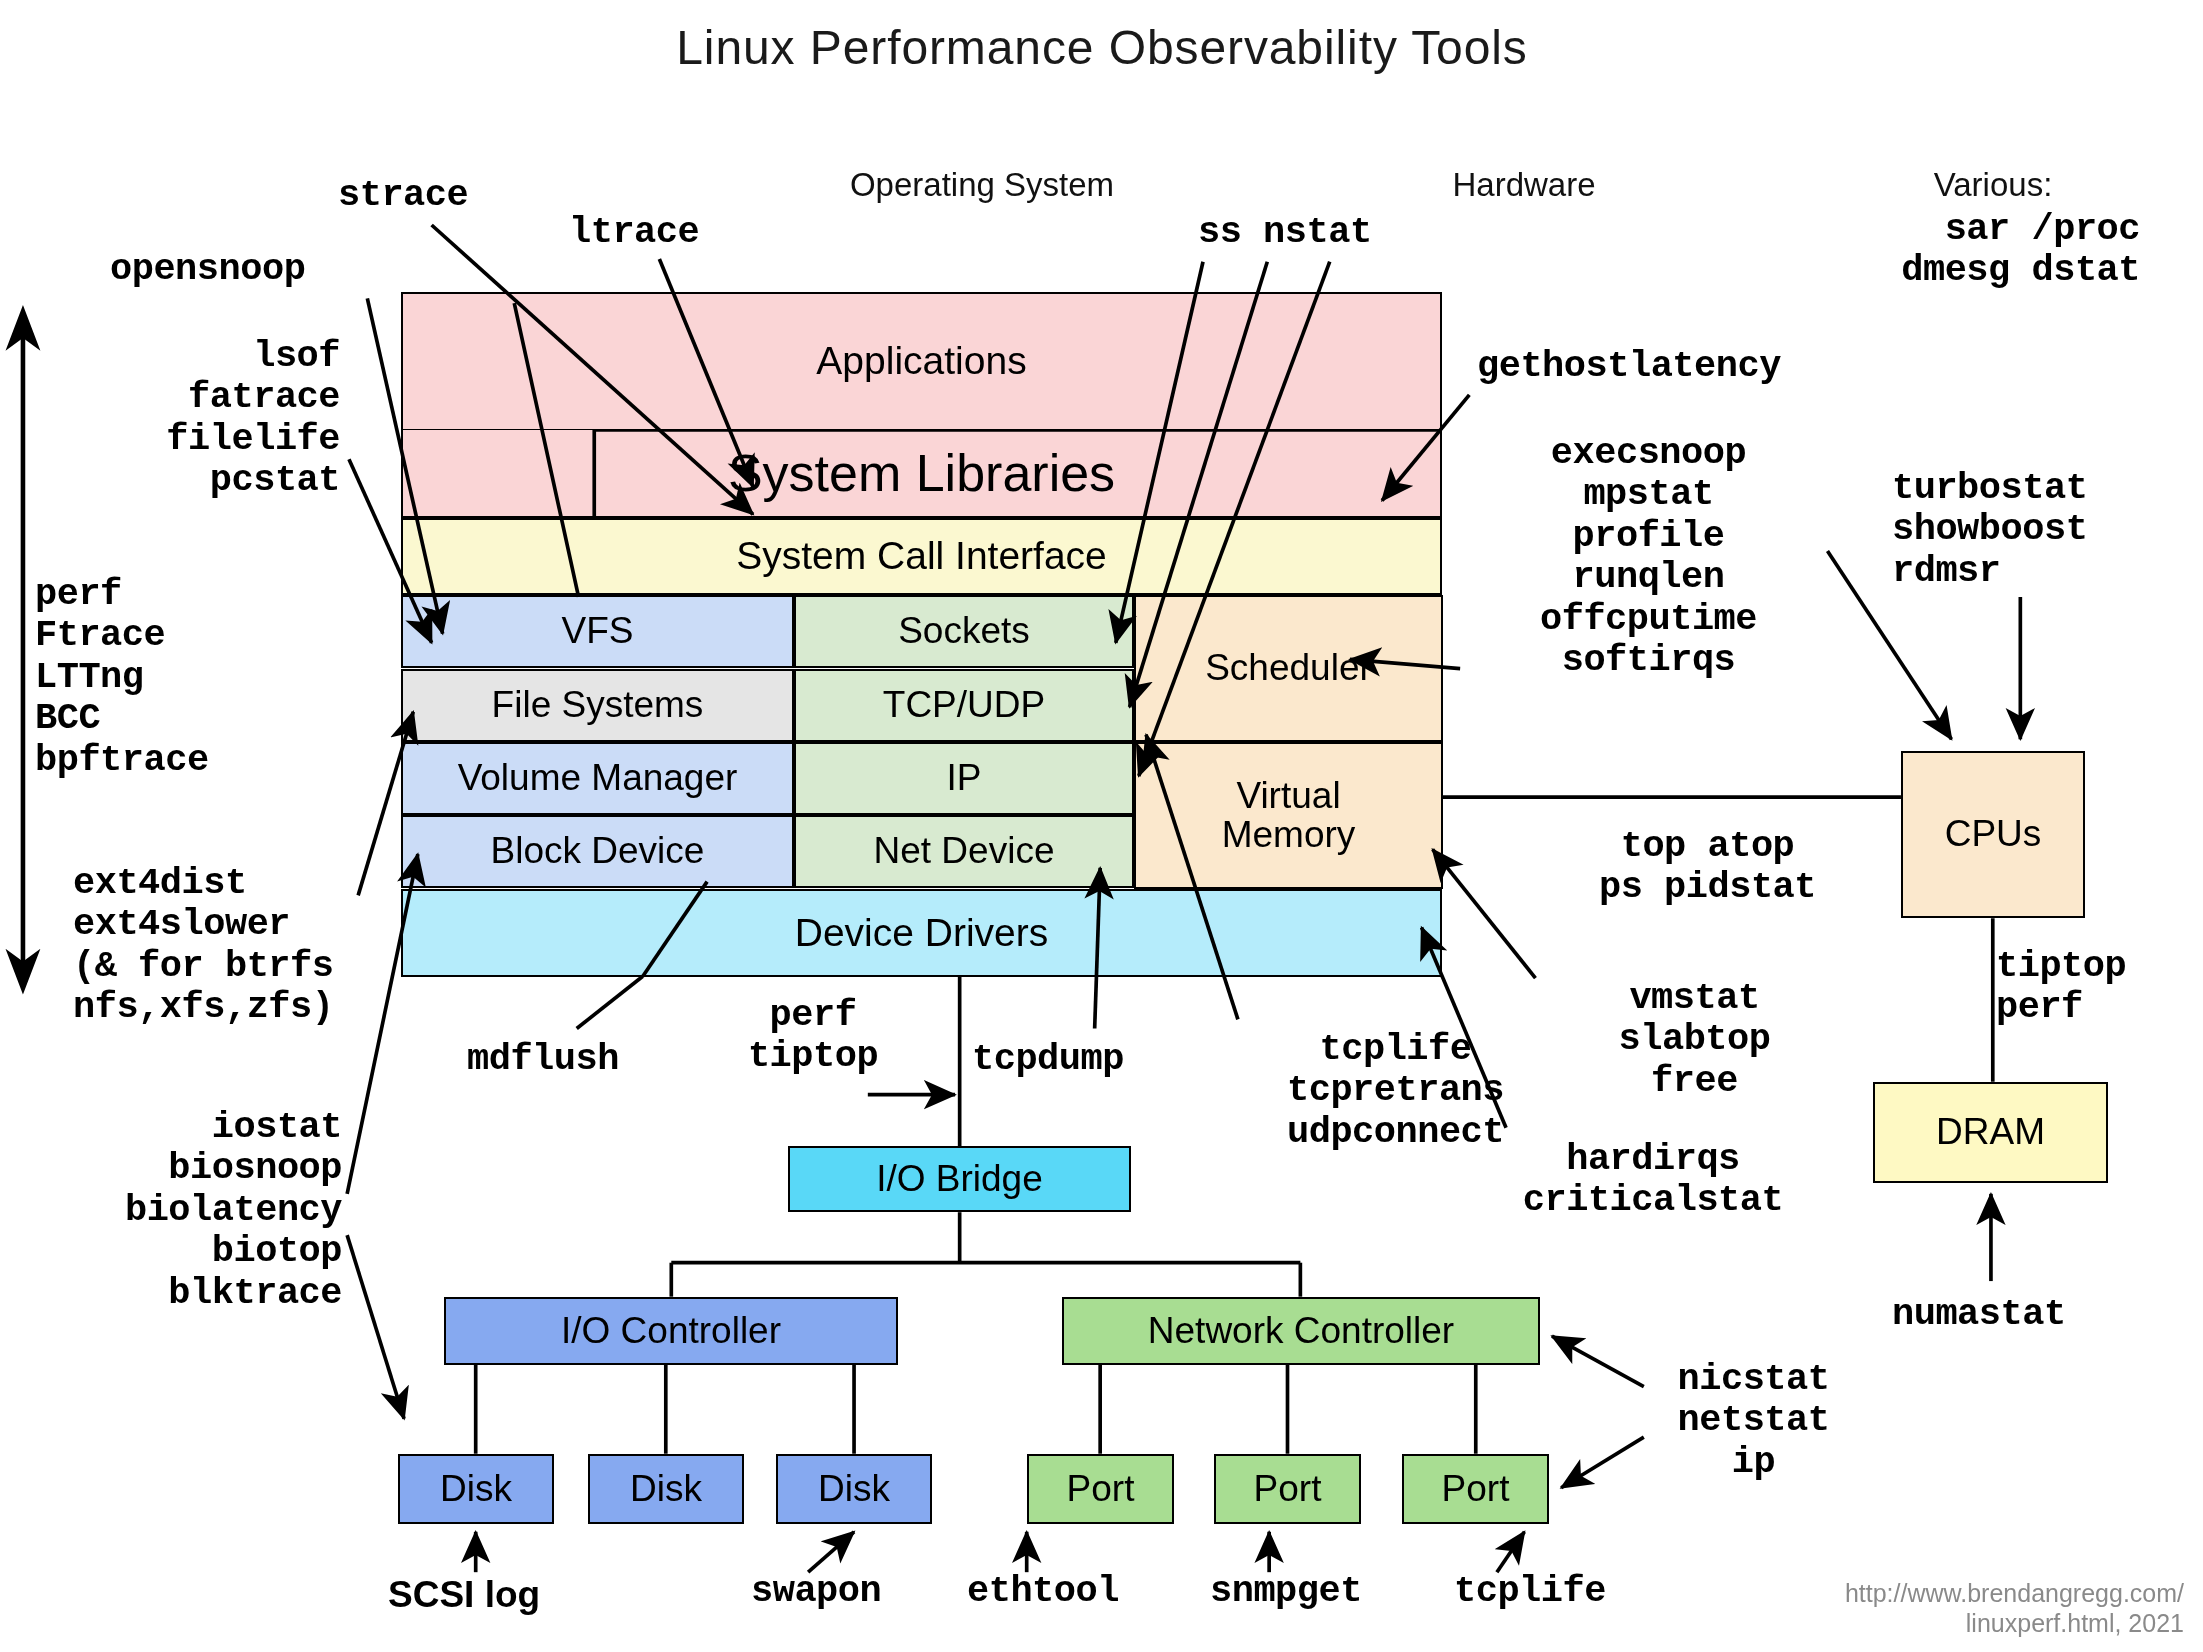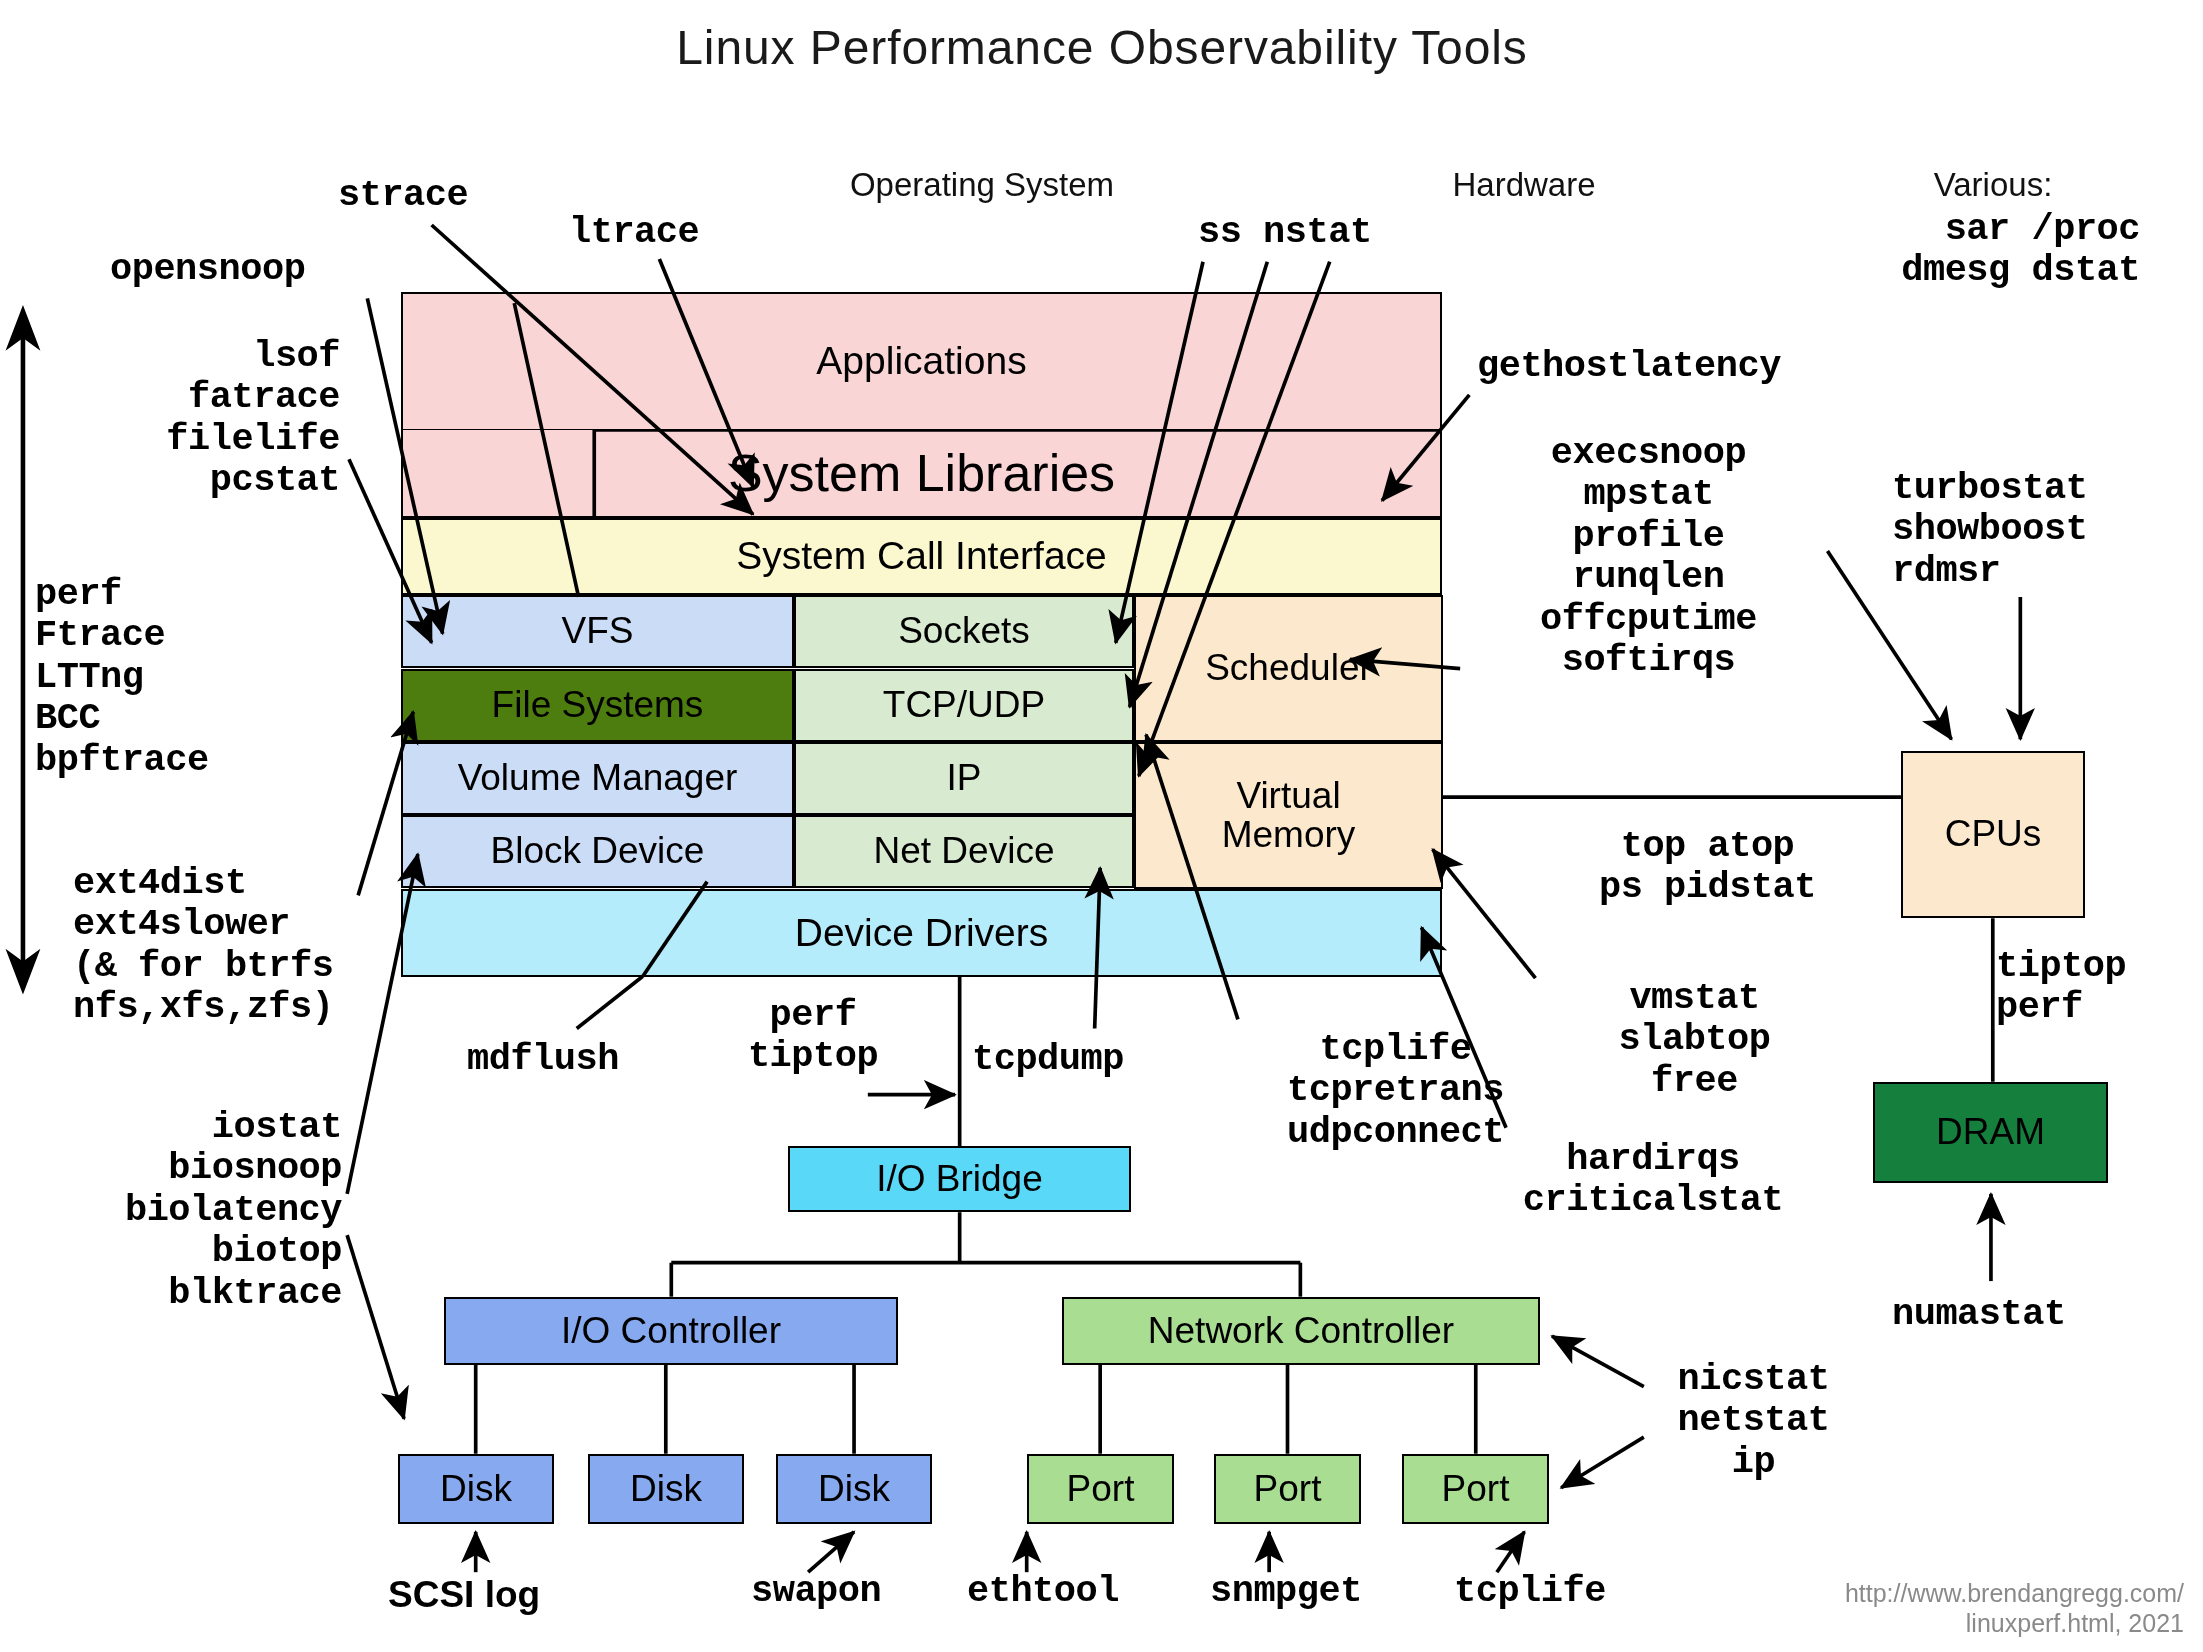--- a/index.html
+++ b/index.html
@@ -106,21 +106,21 @@
     <path d="M 210 0 L 1134 0" stroke="#000" stroke-width="4" fill="none"></path>
   </svg>
 
   <div class="box" style="left:401px; top:518px; width:1041px; height:77px; background:#fbf8d0; font-size:39px;">
     <span>System Call Interface</span>
   </div>
 
   <div class="box" style="left:401px; top:595px; width:393px; height:73px; background:#cbdcf7; font-size:37px;">
     <span>VFS</span>
   </div>
-  <div class="box" style="left:401px; top:669px; width:393px; height:73px; background:#4d7c0f; font-size:37px;">
+  <div class="box" style="left:401px; top:669px; width:393px; height:73px; background:#e5e5e5; font-size:37px;">
     <span>File Systems</span>
   </div>
   <div class="box" style="left:401px; top:742px; width:393px; height:73px; background:#cbdcf7; font-size:37px;">
     <span>Volume Manager</span>
   </div>
   <div class="box" style="left:401px; top:815px; width:393px; height:73px; background:#cbdcf7; font-size:37px;">
     <span>Block Device</span>
   </div>
 
   <div class="box" style="left:794px; top:595px; width:340px; height:73px; background:#d8ead0; font-size:37px;">
@@ -177,21 +177,21 @@
     <span>Port</span>
   </div>
   <div class="box" style="left:1402px; top:1454px; width:147px; height:70px; background:#a8dd92; font-size:37px;">
     <span>Port</span>
   </div>
 
   <div class="box" style="left:1901px; top:751px; width:184px; height:167px; background:#fbe8cd; font-size:37px;">
     <span>CPUs</span>
   </div>
 
-  <div class="box" style="left:1873px; top:1082px; width:235px; height:101px; background:#15803d; font-size:37px;">
+  <div class="box" style="left:1873px; top:1082px; width:235px; height:101px; background:#fef9c3; font-size:37px;">
     <span>DRAM</span>
   </div>
 
   <div class="abs mono lt" style="left:338px; top:176px; font-size:37px;">strace</div>
   <div class="abs mono lt" style="left:569px; top:213px; font-size:37px;">ltrace</div>
   <div class="abs mono lt" style="left:110px; top:250px; font-size:37px;">opensnoop</div>
   <div class="abs mono rt" style="left:0px; top:336px; width:340px; font-size:37px; line-height:1.12;">lsof
 fatrace
 filelife
 pcstat</div>

